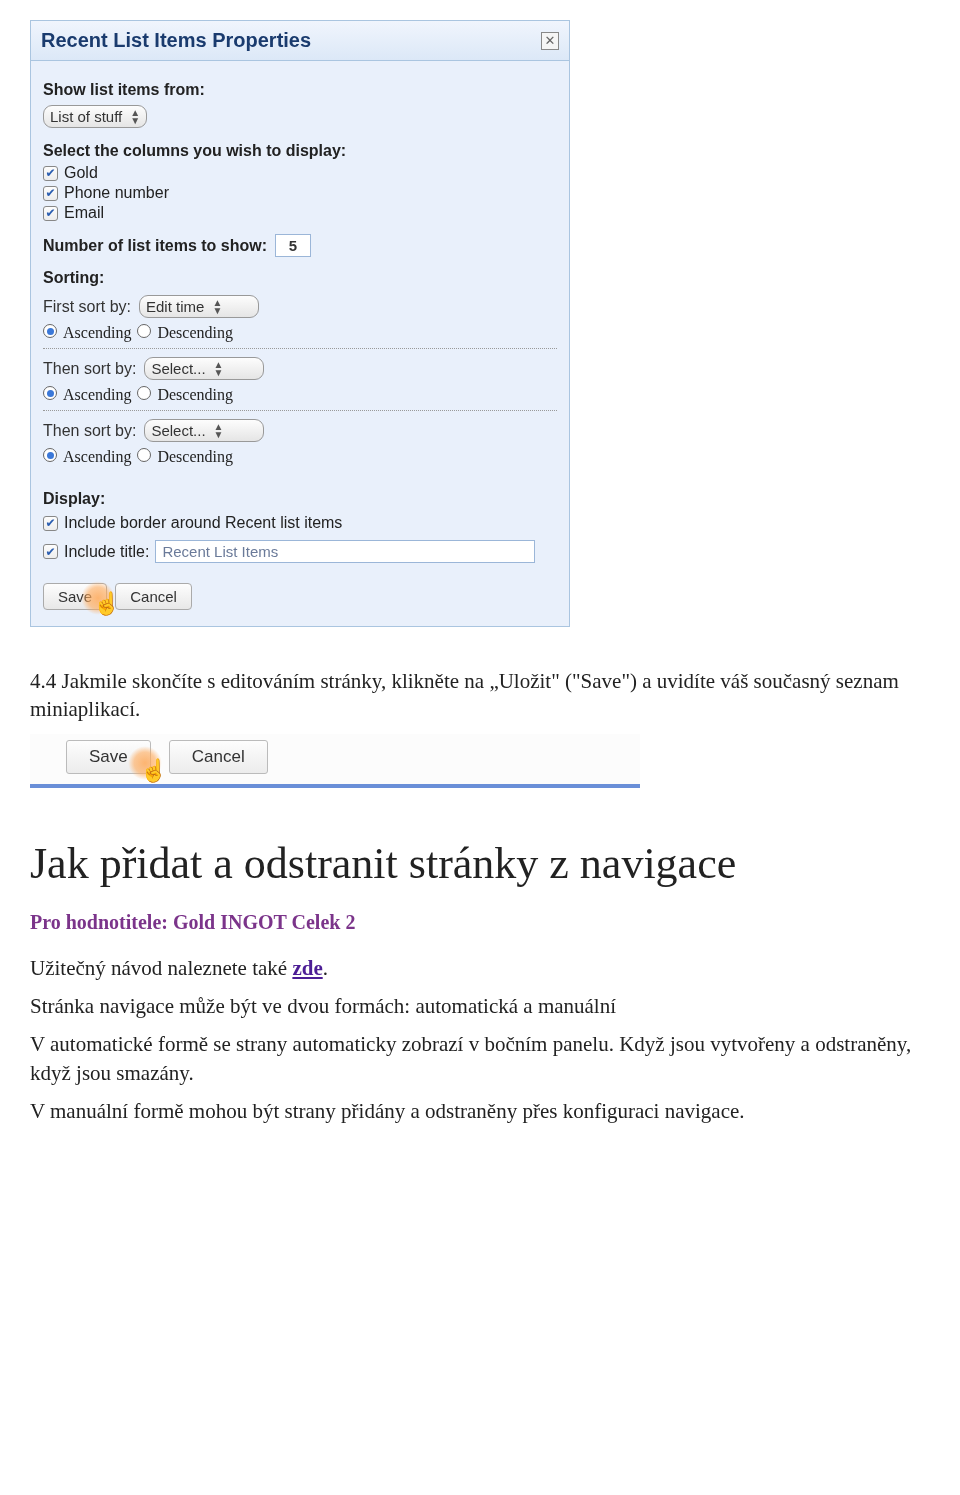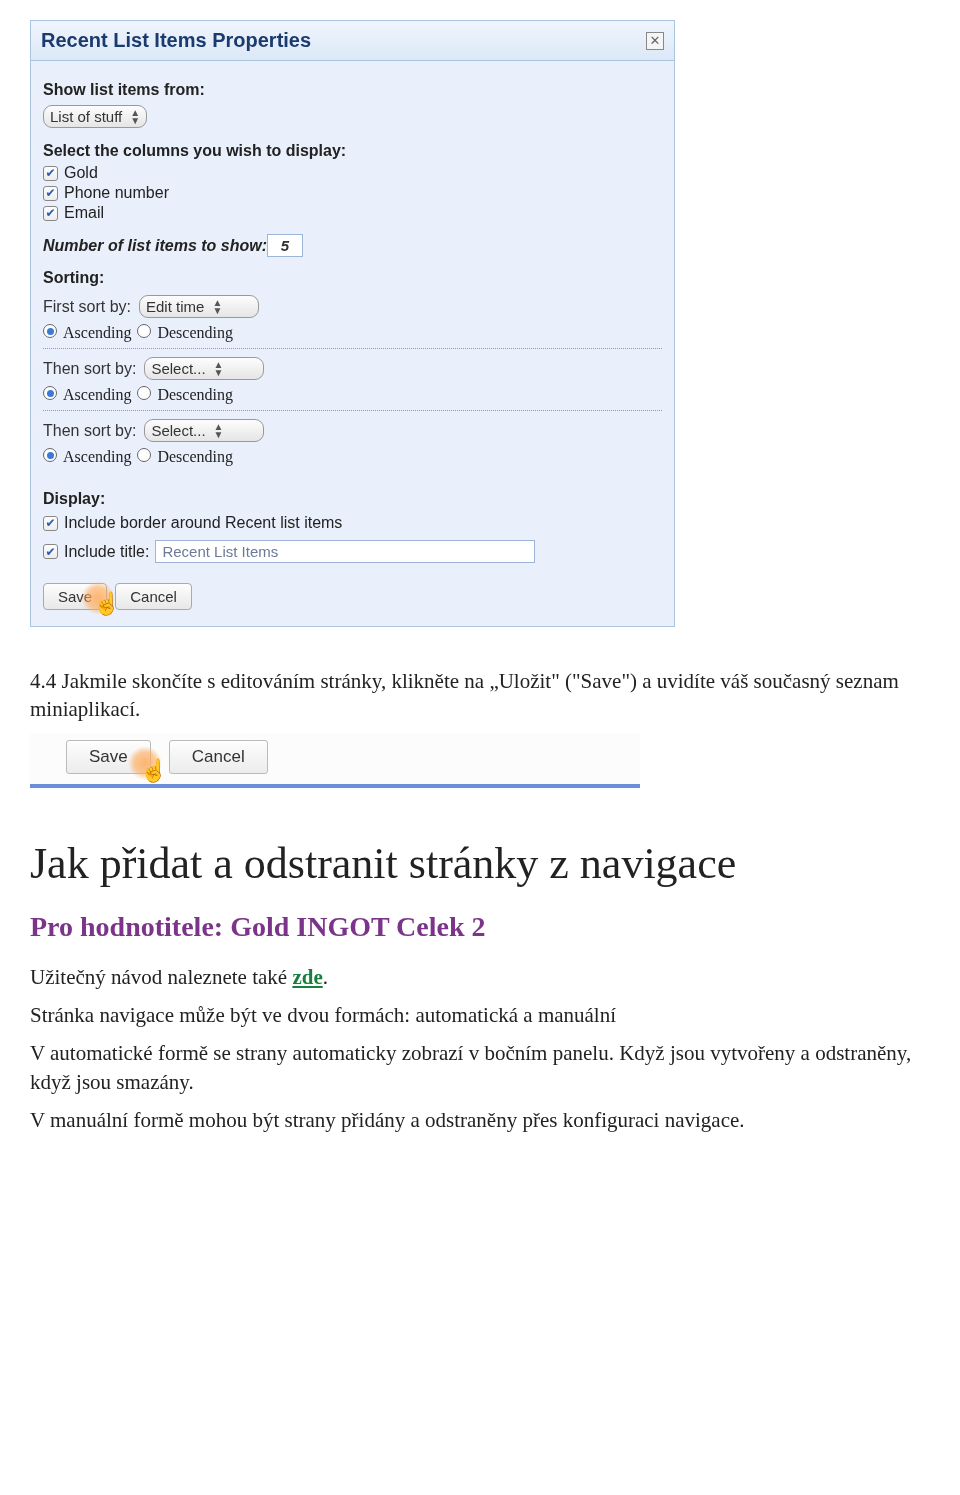--- a/index.html
+++ b/index.html
@@ -6,21 +6,21 @@
   body {
     margin: 0;
     padding: 20px 30px;
     font-family: Arial, Helvetica, sans-serif;
     font-size: 18px;
     color: #222;
     background: #fff;
     width: 960px;
   }
   .dialog {
-    width: 645px;
+    width: 540px;
     border: 1px solid #aac5e0;
     background: #e9f0fb;
     margin-bottom: 40px;
   }
   .dialog-header {
     display: flex;
     justify-content: space-between;
     align-items: center;
     padding: 8px 10px;
     border-bottom: 1px solid #aac5e0;
@@ -89,21 +89,21 @@
     display: inline-flex;
     align-items: center;
     justify-content: center;
     font-size: 12px;
     color: #2a5db0;
     cursor: pointer;
   }
   .num-input-row {
     display: flex;
     align-items: center;
-    font-style: italic;
+    gap: 8px;
   }
   .text-input {
     border: 1px solid #9bb6d8;
     background: #fff;
     padding: 2px 6px;
     font-size: 15px;
     color: #333;
   }
   .num-input { width: 36px; text-align: center; }
   .title-input { width: 380px; color: #6a7a99; }
@@ -204,26 +204,26 @@
   .heading2 {
     font-family: "Times New Roman", Times, serif;
     font-size: 44px;
     color: #222;
     margin: 30px 0 22px 0;
     font-weight: normal;
   }
   .purple-line {
     font-family: "Times New Roman", Times, serif;
     color: #7b348a;
-    font-size: 28px;
+    font-size: 20px;
     font-weight: bold;
     margin-bottom: 20px;
   }
   .link {
-    color: #15803d;
+    color: #4c1d95;
     text-decoration: underline;
     font-weight: bold;
     cursor: pointer;
   }
 </style>
 </head>
 <body>
 
 <div class="dialog">
   <div class="dialog-header">

